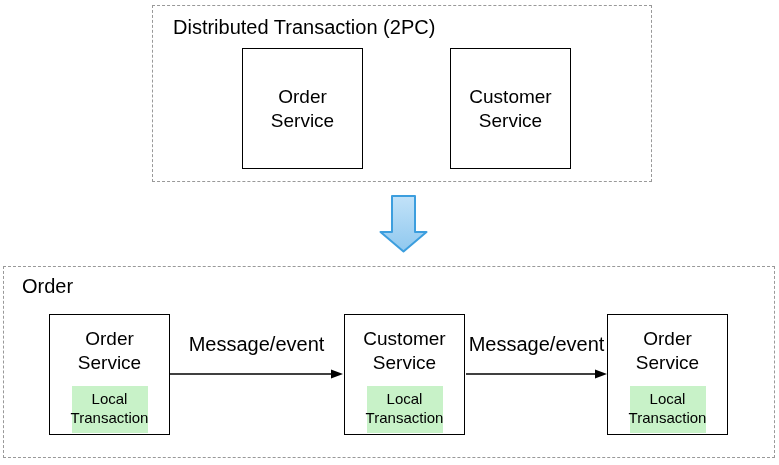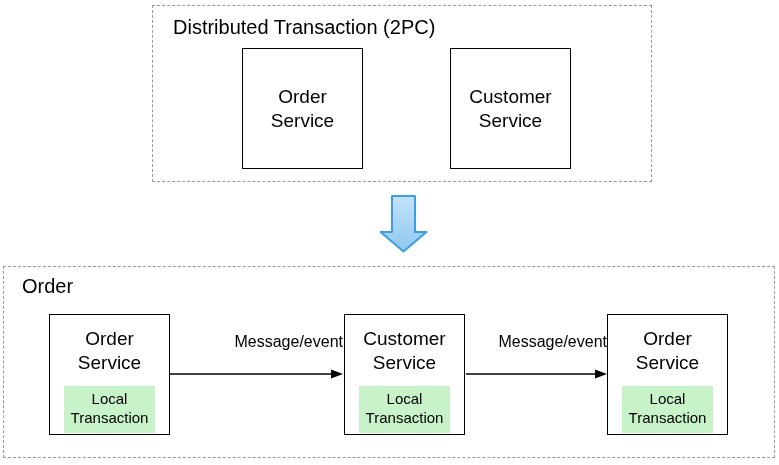--- a/index.html
+++ b/index.html
@@ -64,43 +64,43 @@
     align-items: center;
     padding-top: 12px;
     top: 47px;
   }
   .saga-step-0 { left: 45px;  }
   .saga-step-1 { left: 340px; }
   .saga-step-2 { left: 603px; }
 
   .local-tx {
     margin-top: 11px;
-    width: 91px;
+    width: 76px;
     height: 47px;
     background: #c8f2c8;
     display: flex;
     align-items: center;
     justify-content: center;
     font-size: 15px;
     line-height: 1.25;
     text-align: center;
     white-space: pre-line;
   }
 
   
   .msg-arrow { position: absolute; top: 101px; height: 12px; }
   .msg-arrow-0 { left: 166px; width: 173px; }
   .msg-arrow-1 { left: 462px; width: 141px; }
   .msg-arrow svg { display: block; }
 
   .msg-label {
     position: absolute;
     top: 66px;
-    font-size: 16px;
-    text-align: right;
+    font-size: 20px;
+    text-align: center;
     white-space: nowrap;
   }
   .msg-label-0 { left: 166px; width: 173px; }
   .msg-label-1 { left: 462px; width: 141px; }
 </style>
 </head>
 <body>
 
 <div class="stage">
 

